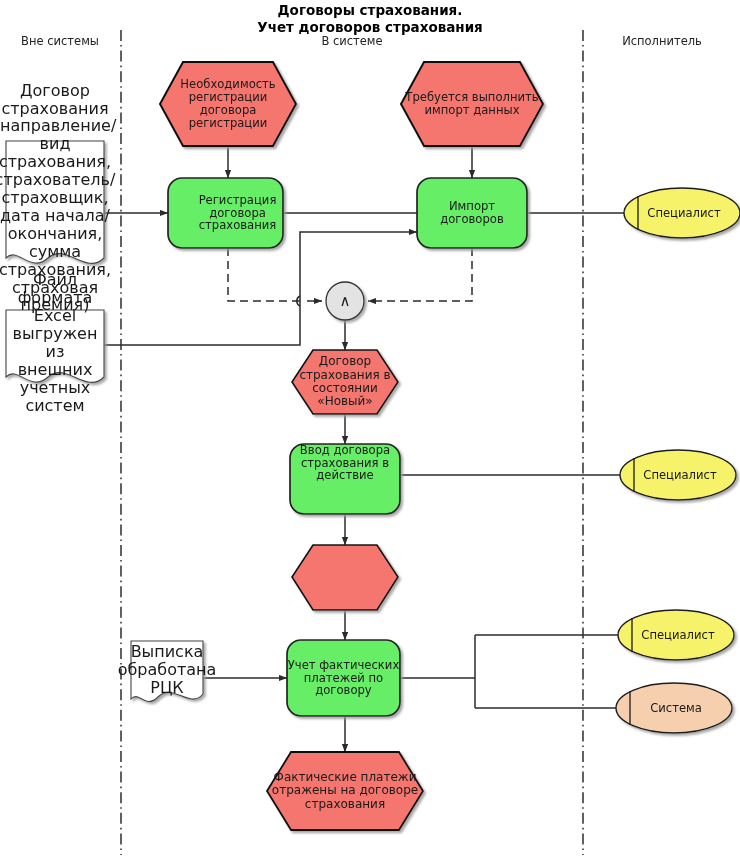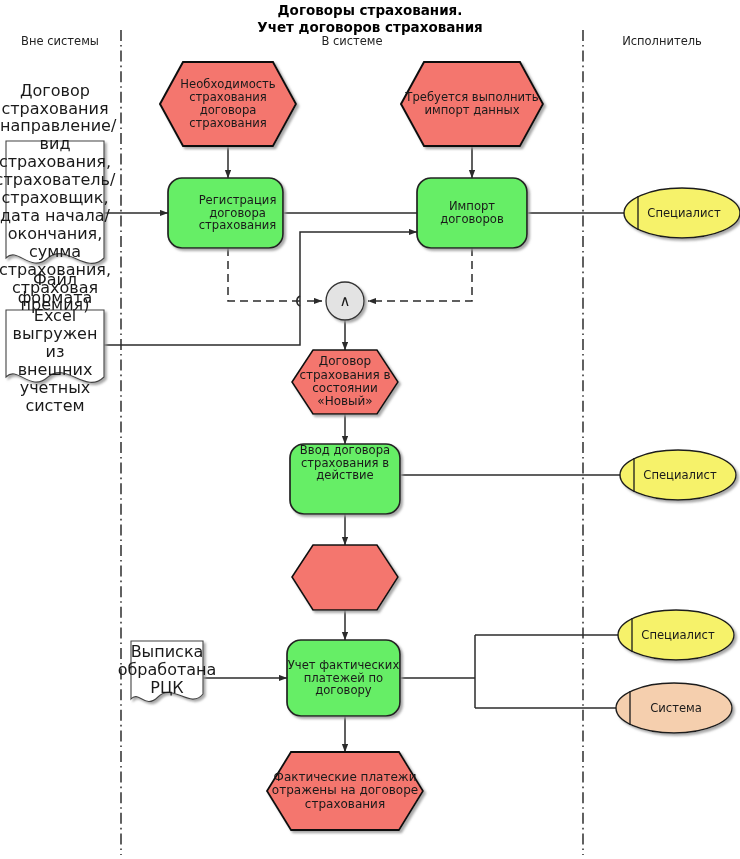--- a/index.html
+++ b/index.html
@@ -124,21 +124,21 @@
     <g>
       <ellipse cx="674" cy="708" rx="58" ry="25" fill="#f5cfae" stroke="#1a1a1a" stroke-width="1.4" filter="url(#sh)"></ellipse>
       <line x1="630" y1="691" x2="630" y2="725" stroke="#1a1a1a" stroke-width="1.3"></line>
     </g>
   </svg>
 
   <div class="lbl note-txt" style="left:6px;top:141px;width:98px;height:114px;">Договор страхования (направление/вид страхования, страхователь/страховщик, дата начала/окончания, сумма страхования, страховая премия)</div>
   <div class="lbl note-txt" style="left:6px;top:312px;width:98px;height:62px;">Файл формата Excel выгружен из внешних учетных систем</div>
   <div class="lbl note-txt" style="left:131px;top:645px;width:72px;height:50px;">Выписка обработана РЦК</div>
 
-  <div class="lbl proc-txt" style="left:162px;top:62px;width:132px;height:84px;">Необходимость страхования договора страхования</div>
+  <div class="lbl proc-txt" style="left:162px;top:62px;width:132px;height:84px;">Необходимость регистрации договора регистрации</div>
   <div class="lbl proc-txt" style="left:403px;top:62px;width:138px;height:84px;">Требуется выполнить импорт данных</div>
 
   <div class="lbl state-txt" style="left:292px;top:350px;width:106px;height:64px;">Договор страхования в состоянии «Новый»</div>
   <div class="lbl state-txt" style="left:269px;top:752px;width:152px;height:78px;">Фактические платежи отражены на договоре страхования</div>
 
   <div class="lbl proc-txt" style="left:180px;top:178px;width:115px;height:70px;">Регистрация договора страхования</div>
   <div class="lbl proc-txt" style="left:417px;top:178px;width:110px;height:70px;">Импорт договоров</div>
   <div class="lbl proc-txt" style="left:290px;top:428px;width:110px;height:70px;">Ввод договора страхования в действие</div>
   <div class="lbl proc-txt" style="left:287px;top:640px;width:113px;height:76px;">Учет фактических платежей по договору</div>
 

